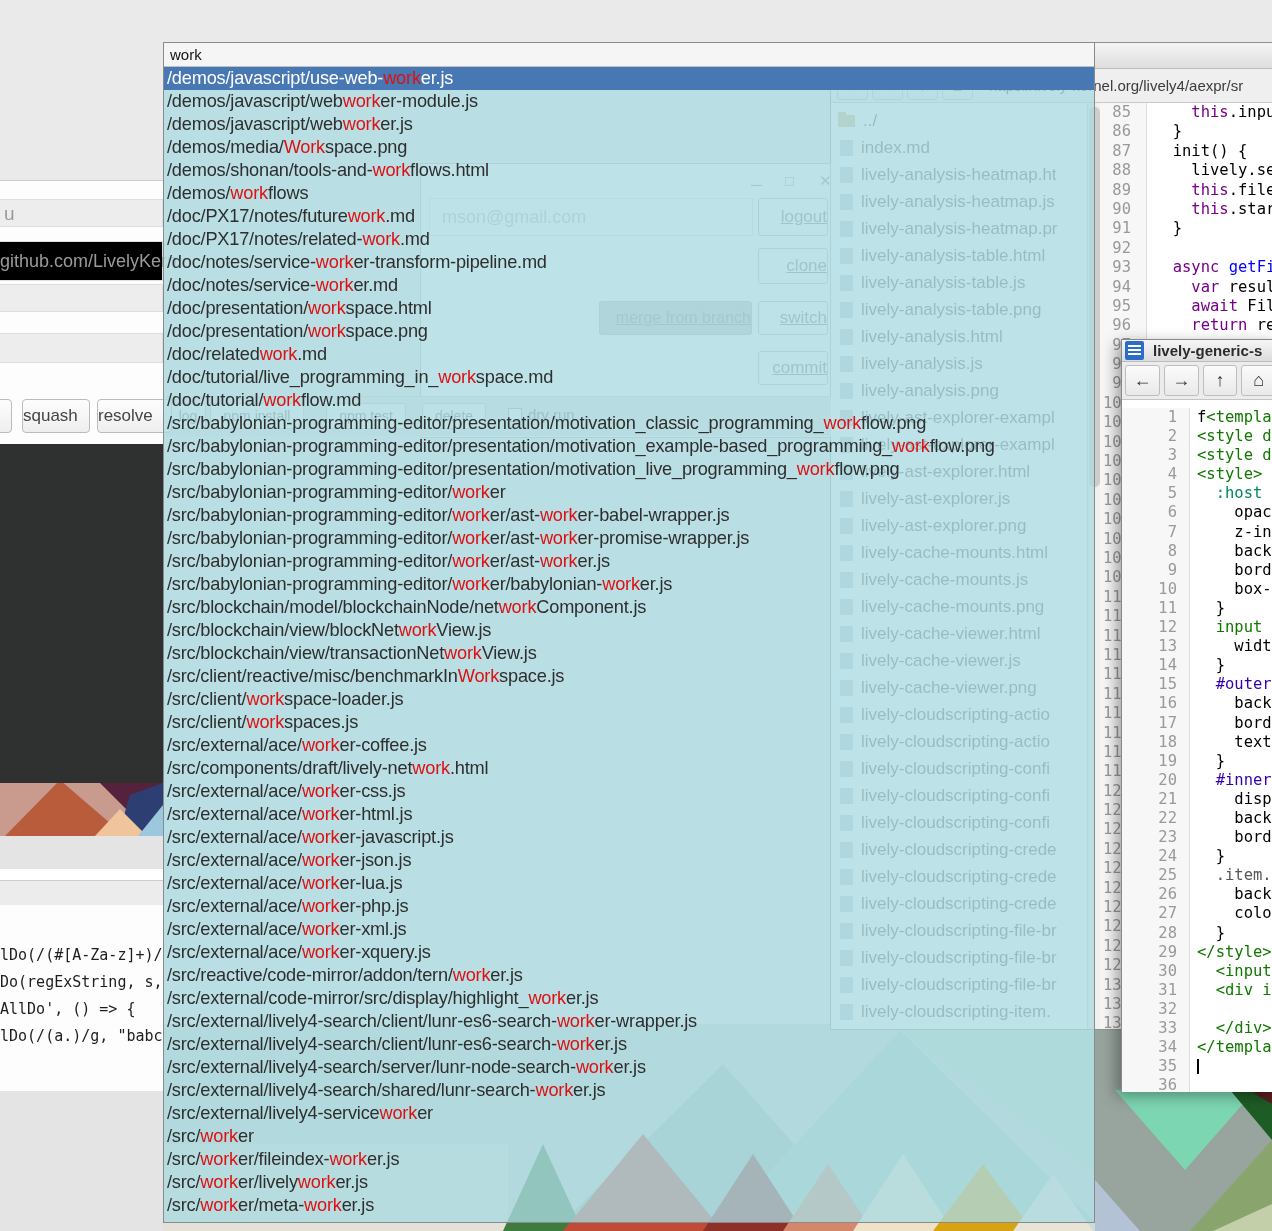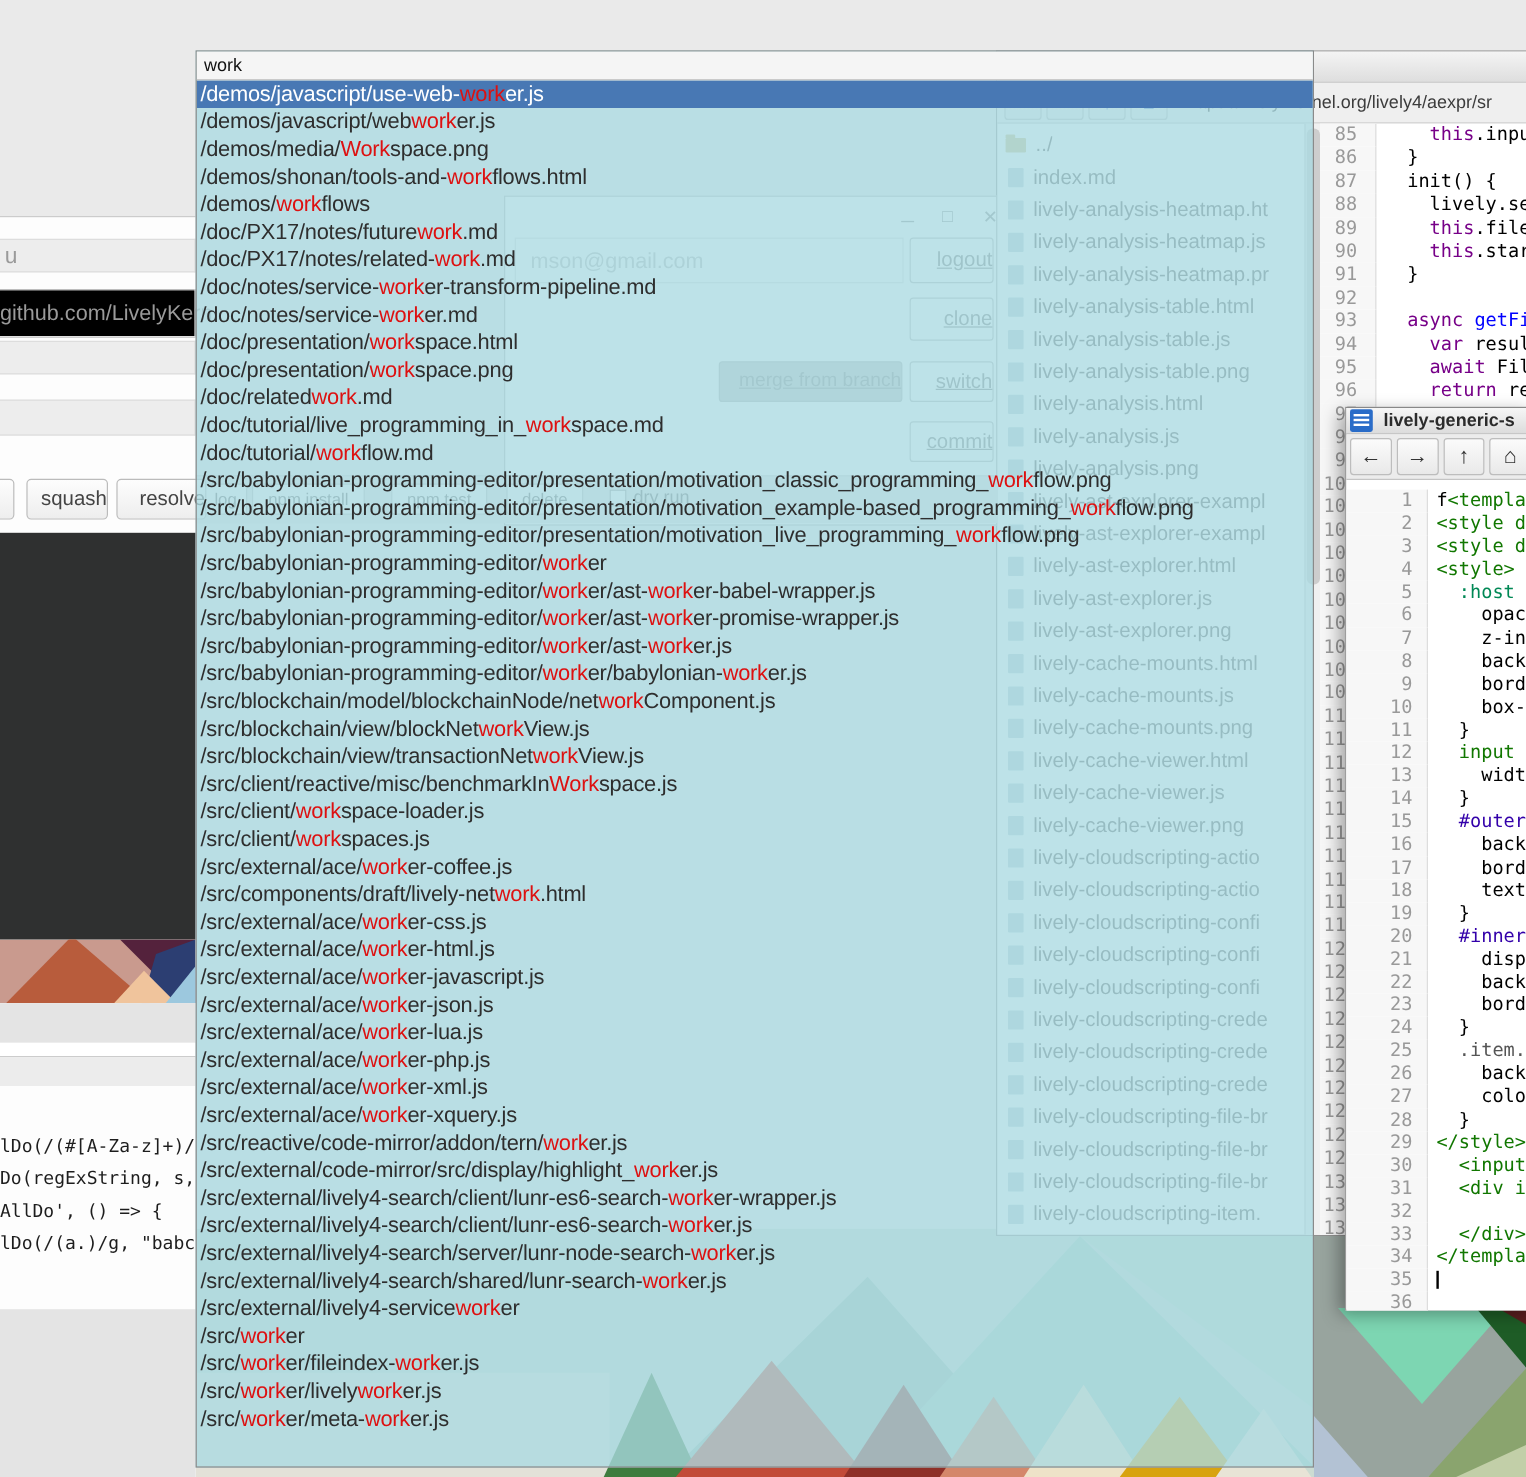--- a/index.html
+++ b/index.html
@@ -7,21 +7,21 @@
     font-family:"Liberation Sans", sans-serif; background:#eaeaea; }
   .abs { position:absolute; }
 
   
   #wallpaper { left:163px; top:1024px; width:1109px; height:207px; z-index:1; }
 
   
   #left-panel { left:0; top:180px; width:163px; height:1051px; background:#fdfdfd; z-index:4; border-top:1px solid #ccc; }
   .lp-bar { position:absolute; left:0; width:163px; background:#ededed; border:1px solid #ddd; border-left:none; }
   .lp-text { position:absolute; color:#9a9a9a; font-size:18px; white-space:nowrap; }
-  .lp-btn { position:absolute; height:34px; background:linear-gradient(#fdfdfd,#eee); border:1px solid #bbb; border-radius:4px; font-size:17px; color:#444; text-align:right; line-height:32px; }
+  .lp-btn { position:absolute; height:34px; background:linear-gradient(#fdfdfd,#eee); border:1px solid #bbb; border-radius:4px; font-size:17px; color:#444; text-align:left; line-height:32px; }
   #lp-dark { left:0; top:263px; width:163px; height:339px; background:#2f3030; position:absolute; }
   #lp-code div { position:absolute; left:0; font-family:"DejaVu Sans Mono", monospace; font-size:15px; color:#1d1d1d; white-space:pre; }
 
   
   #win-a { left:830px; top:42px; width:470px; height:988px; background:#fff; border:1px solid #909090; z-index:2; }
   #win-a .titlebar { height:26px; background:linear-gradient(#f4f4f4,#dedede); border-bottom:1px solid #bbb; display:flex; align-items:center; }
   .burger-gray { width:18px; height:14px; margin-left:8px; border-top:3px solid #9a9a9a; border-bottom:3px solid #9a9a9a; background:linear-gradient(#9a9a9a,#9a9a9a) center/100% 3px no-repeat; }
   #win-a .title { color:#8a8a8a; font-size:15px; margin-left:10px; }
   #win-a .toolbar { height:34px; background:#efefef; border-bottom:1px solid #c8c8c8; display:flex; align-items:center; padding-left:6px; }
   .navbtn { width:31px; height:28px; margin-right:4px; background:linear-gradient(#fbfbfb,#e9e9e9); border:1px solid #bdbdbd; border-radius:3px; font-size:17px; font-weight:bold; text-align:center; line-height:26px; }
@@ -362,20 +362,21 @@
       <div style="top: 819px;">AllDo', () =&gt; {</div>
       <div style="top: 846px;">lDo(/(a.)/g, "babc</div>
     </div>
   <div class="abs" style="left:0; top:910px; width:163px; height:141px; background:#e4e4e4;"></div>
 </div>
 
 <div id="overlay" class="abs">
   <input value="work" style="">
   <div id="overlay-list">
       <div class="ov-row sel"><span>/demos/javascript/use-web-</span><span class="match">work</span><span>er.js</span></div>
+      <div class="ov-row"><span>/demos/javascript/web</span><span class="match">work</span><span>er-module.js</span></div>
       <div class="ov-row"><span>/demos/javascript/web</span><span class="match">work</span><span>er.js</span></div>
       <div class="ov-row"><span>/demos/media/</span><span class="match">Work</span><span>space.png</span></div>
       <div class="ov-row"><span>/demos/shonan/tools-and-</span><span class="match">work</span><span>flows.html</span></div>
       <div class="ov-row"><span>/demos/</span><span class="match">work</span><span>flows</span></div>
       <div class="ov-row"><span>/doc/PX17/notes/future</span><span class="match">work</span><span>.md</span></div>
       <div class="ov-row"><span>/doc/PX17/notes/related-</span><span class="match">work</span><span>.md</span></div>
       <div class="ov-row"><span>/doc/notes/service-</span><span class="match">work</span><span>er-transform-pipeline.md</span></div>
       <div class="ov-row"><span>/doc/notes/service-</span><span class="match">work</span><span>er.md</span></div>
       <div class="ov-row"><span>/doc/presentation/</span><span class="match">work</span><span>space.html</span></div>
       <div class="ov-row"><span>/doc/presentation/</span><span class="match">work</span><span>space.png</span></div>

